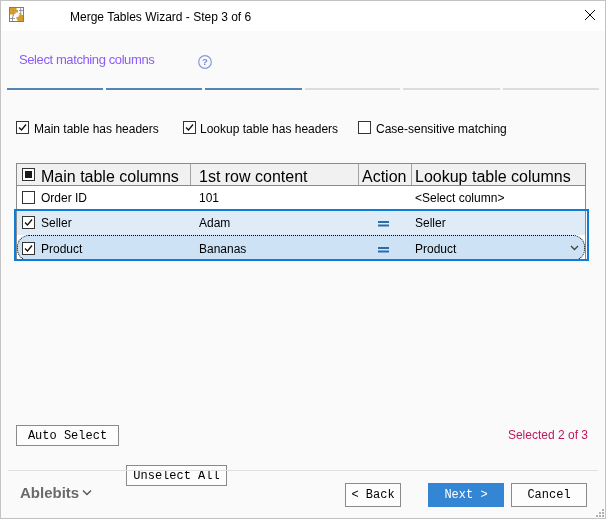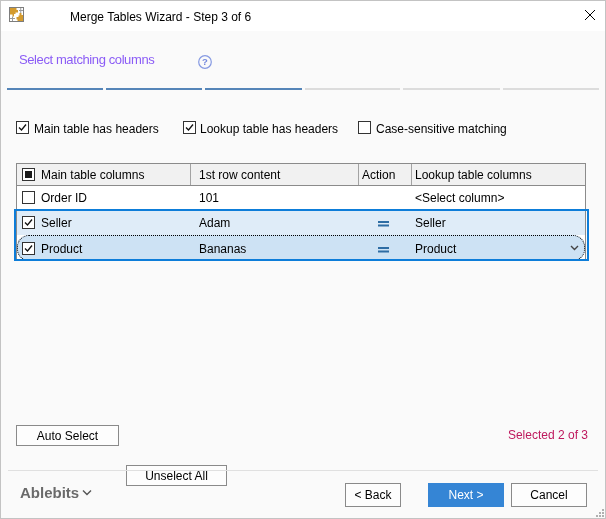--- a/index.html
+++ b/index.html
@@ -11,26 +11,26 @@
   .t12 { font-size:12px; color:#be185d; line-height:14px; white-space:nowrap; }
   #titlebar { left:0; top:0; width:606px; height:31px; background:#ffffff; }
   #titletext { left:30px; top:10px; font-size:12px; color:#000; white-space:nowrap;margin-left:40px; }
   .seg { top:88px; height:2px; }
   .segb { background:#5585b8; }
   .segg { background:#dcdcdc; }
   .cblabel { font-size:12px; color:#000; white-space:nowrap; }
   #tbl { left:16px; top:163px; width:570px; height:98px; background:#fff; border:1px solid #8b8b8b; }
   #thead { position:absolute; left:0; top:0; width:568px; height:22px; background:#f1f1f1; border-bottom:1px solid #8b8b8b; }
   .hsep { position:absolute; top:0; width:1px; height:21px; background:#a3a3a3; }
-  .hlabel { position:absolute; top:4px; font-size:12px; color:#000; white-space:nowrap; }
+  .hlabel { position:absolute; top:4px; font-size:16px; color:#000; white-space:nowrap; }
   .trow { position:absolute; left:0; width:568px; }
   .rowtext { position:absolute; font-size:12px; color:#000; white-space:nowrap; }
   #selbox { left:14px; top:209px; width:575px; height:52px; border:2px solid #0d7dd9; z-index:10; }
   .btn { position:absolute; background:#fdfdfd; border:1px solid #8a8a8a; font-size:12px; color:#000;
-         display:flex; align-items:center; justify-content:center; }
+         display:flex; align-items:center; justify-content:center;font-family:Liberation Mono, monospace; }
   #nextbtn { background:#3585d5; border:1px solid #3585d5; color:#fff; }
 </style>
 </head>
 <body>
 <div id="win">
   <div class="abs" id="titlebar"></div>
   <svg class="abs" style="left:9px; top:7px;" width="15" height="15" viewBox="0 0 15 15">
     <rect x="0.5" y="0.5" width="14" height="14" fill="#fff" stroke="#7d7d7d"></rect>
     <path d="M10 3.5 h4 M11.75 1 v5 M1 11.5 h5 M3.5 9.5 v4.5" stroke="#9a9a9a" stroke-width="1" fill="none"></path>
     <path d="M1 1 h6.5 v2 h1.5 v2.5 h-2.5 v1.5 h-1.5 v2.5 h-1.5 v-2 h-2.5 z" fill="#d49b2e"></path>

